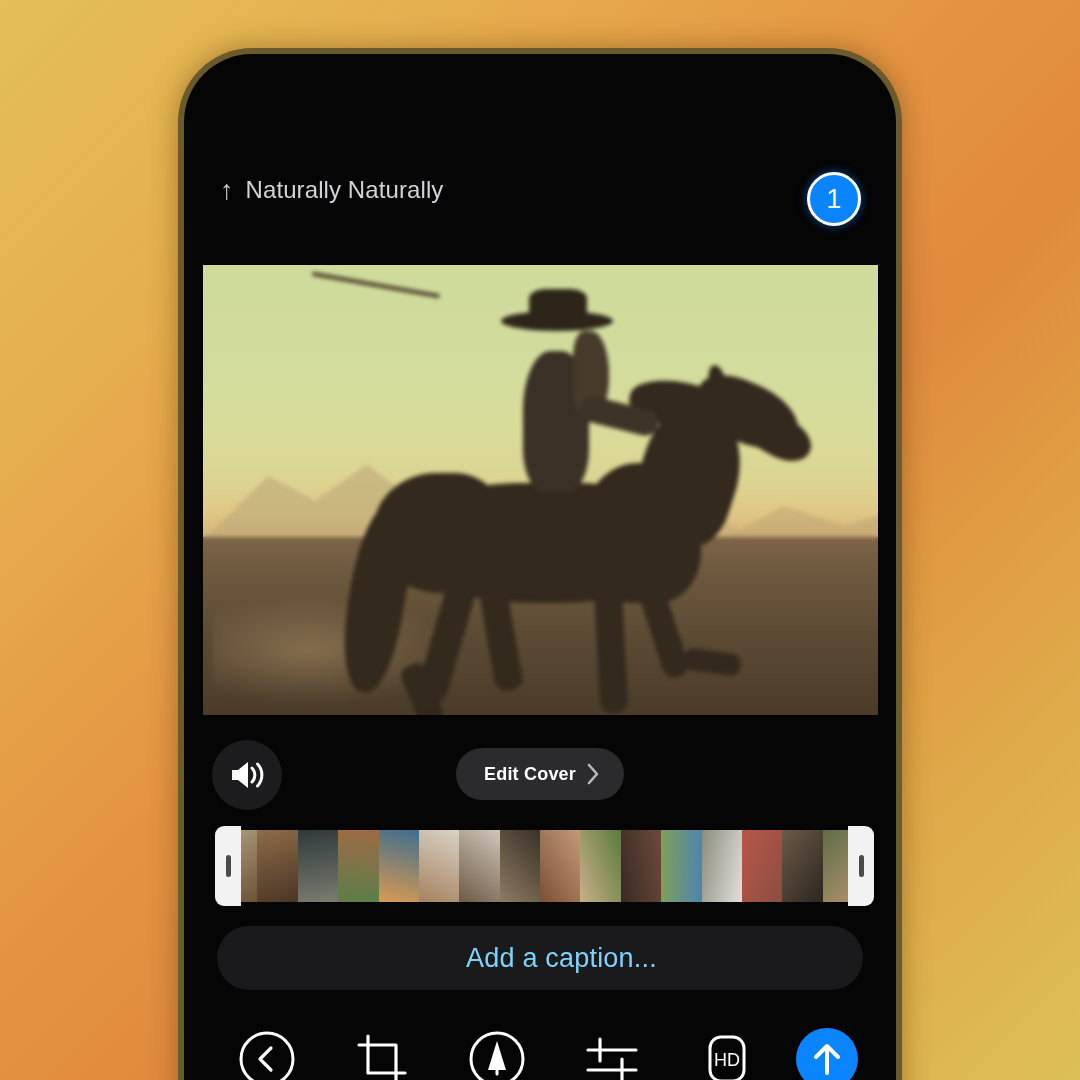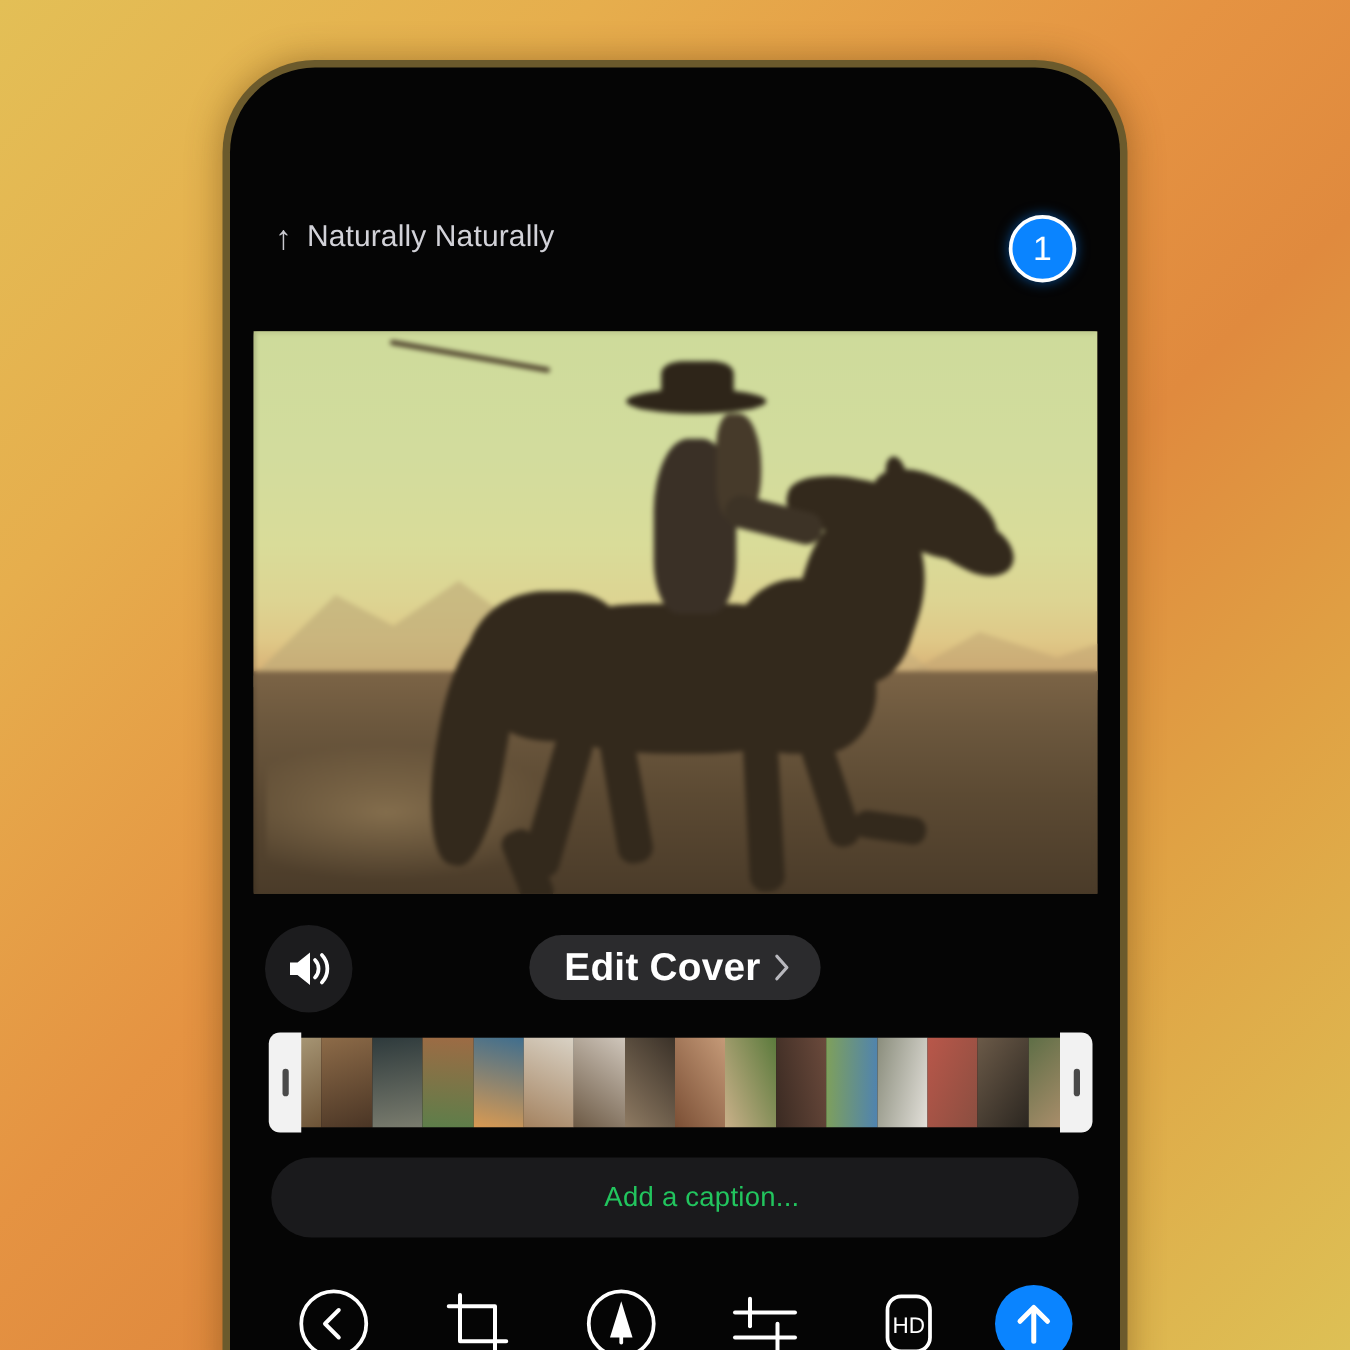--- a/index.html
+++ b/index.html
@@ -278,21 +278,21 @@
     height: 52px;
     padding: 0 24px 0 28px;
     border-radius: 26px;
     background: #2b2b2d;
     display: flex;
     align-items: center;
     gap: 10px;
     white-space: nowrap;
   }
   #edit-cover-label {
-    font-size: 31px;
+    font-size: 18px;
     font-weight: bold;
     color: #ffffff;
     letter-spacing: .2px;
   }
 
   
   #filmstrip {
     position: absolute;
     left: 33px;
     top: 776px;
@@ -329,22 +329,22 @@
     top: 872px;
     width: 646px;
     height: 64px;
     border-radius: 32px;
     background: #1a1a1c;
     display: flex;
     align-items: center;
     justify-content: center;
   }
   #caption-placeholder {
-    font-size: 22px;
-    color: #22c55e;
+    font-size: 27px;
+    color: #7dd3fc;
     letter-spacing: .2px;
     margin-left: 43px;
   }
 
   
   #toolbar {
     position: absolute;
     left: 0;
     top: 956px;
     width: 712px;

